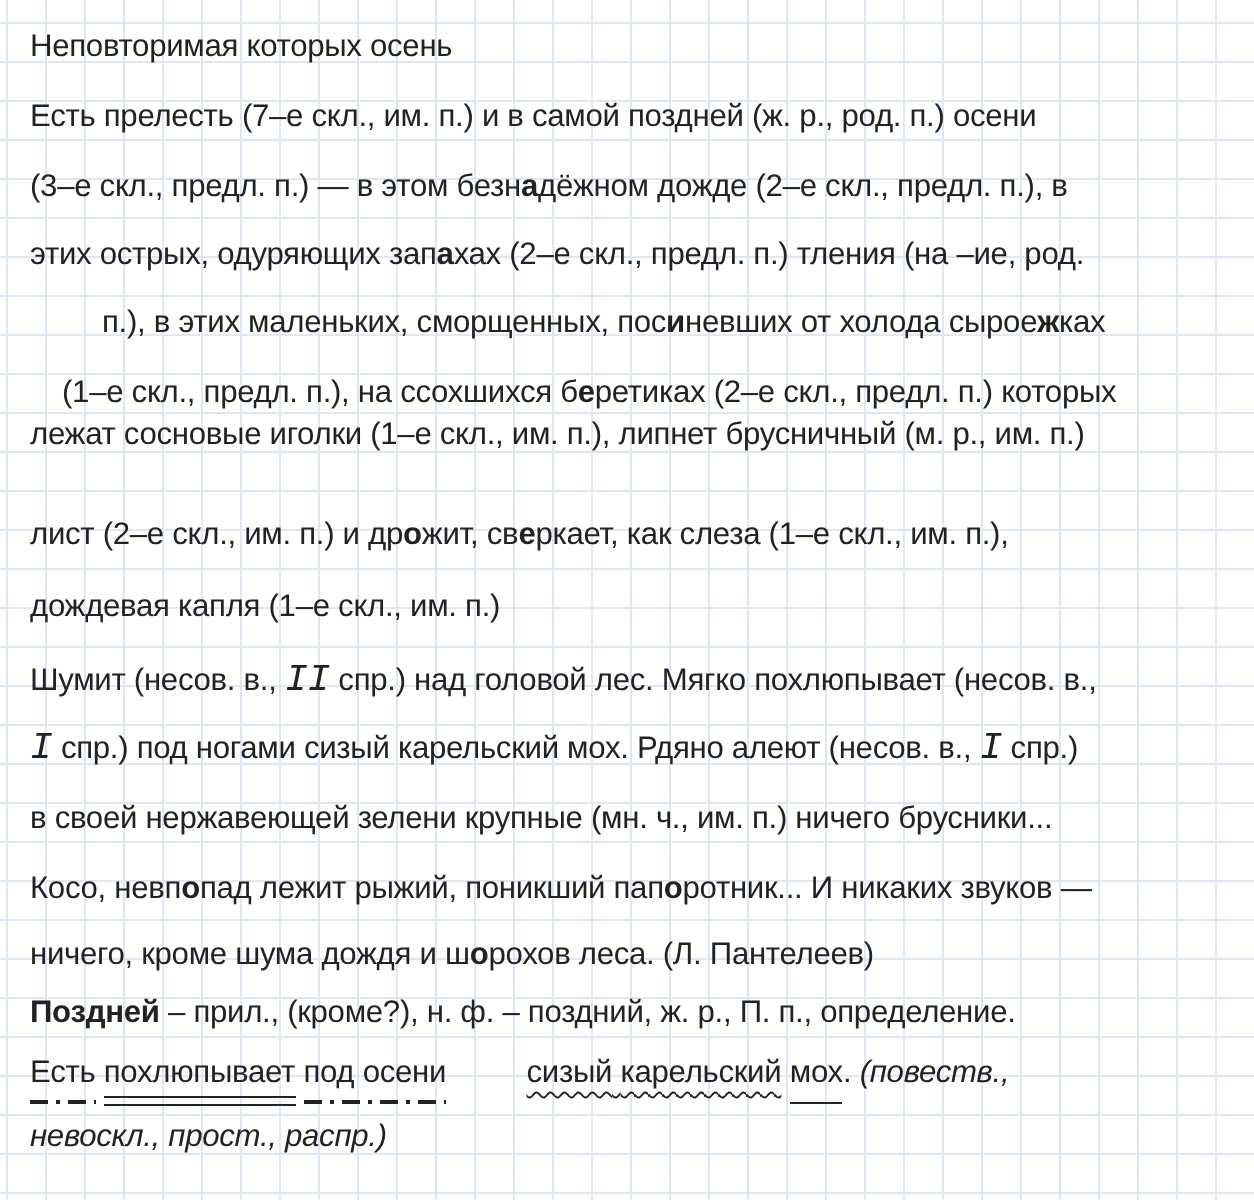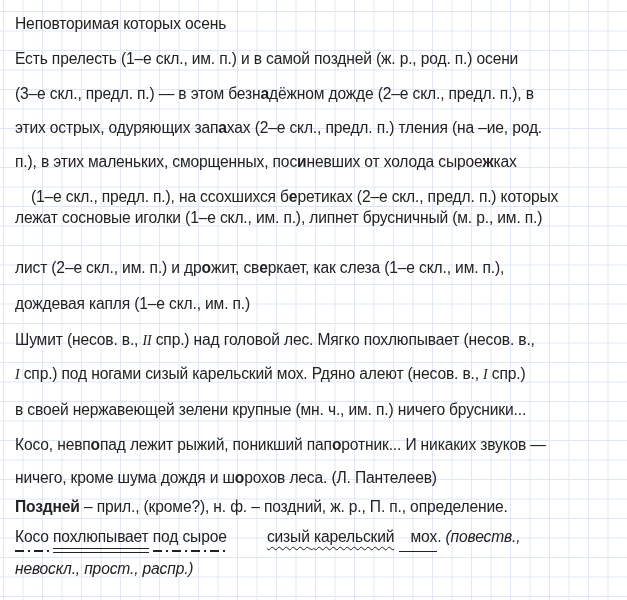--- a/index.html
+++ b/index.html
@@ -19,59 +19,59 @@
     position: absolute; left: 15px; top: 0; width: 610px;
   }
   .line {
     position: absolute; left: 0;
     font-size: 15.6px;
     letter-spacing: -0.15px;
     white-space: nowrap;
     line-height: 20px;
   }
   .line b.acc { font-weight: bold; }
-  .roman { font-family: Liberation Serif, serif; font-style: italic; font-size: 14px; }
+  .roman { font-family: Liberation Mono, monospace; font-style: italic; font-size: 19px; }
   .bold { font-weight: bold; }
   .ital { font-style: italic; }
   .u-dashdot { position: relative; display: inline-block; }
   .u-dashdot::after {
     content: ""; position: absolute; left: 0; right: 0; bottom: -5px; height: 2px;
     background: repeating-linear-gradient(to right, #222 0 9px, transparent 9px 13px, #222 13px 15px, transparent 15px 19px);
   }
   .u-double { position: relative; display: inline-block; }
   .u-double::after {
     content: ""; position: absolute; left: 0; right: 0; bottom: -6px; height: 5px;
     border-top: 1.5px solid #222; border-bottom: 1.5px solid #222; box-sizing: border-box;
   }
   .u-wavy { text-decoration: underline wavy #222; text-underline-offset: 4px; text-decoration-thickness: 1px; margin-left: 36px; }
-  .u-single { position: relative; display: inline-block; padding-left: 12px; }
+  .u-single { position: relative; display: inline-block; }
   .u-single::after {
     content: ""; position: absolute; left: 0; right: 0; bottom: -5px; height: 1.5px; background: #222;
   }
 </style>
 </head>
 <body>
 
 <div class="page">
 
   <div class="line" style="top:14px;">Неповторимая которых осень</div>
 
   <div class="line" style="top:49px;">
-    <span>Есть прелесть (1‒е скл., им. п.) и в самой поздней (ж. р., род. п.) осени</span>
+    <span>Есть прелесть (7‒е скл., им. п.) и в самой поздней (ж. р., род. п.) осени</span>
   </div>
 
   <div class="line" style="top:84px;">
     <span>(3‒е скл., предл. п.) — в этом безн</span><b class="acc">а</b><span>дёжном дожде (2‒е скл., предл. п.), в</span>
   </div>
 
   <div class="line" style="top:118px;">
     <span>этих острых, одуряющих зап</span><b class="acc">а</b><span>хах (2‒е скл., предл. п.) тления (на ‒ие, род.</span>
   </div>
 
-  <div class="line" style="top:152px;">
+  <div class="line" style="top:152px;margin-left:36px;">
     <span>п.), в этих маленьких, сморщенных, пос</span><b class="acc">и</b><span>невших от холода сырое</span><b class="acc">ж</b><span>ках</span>
   </div>
 
   <div class="line" style="top:187px;margin-left:16px;">
     <span>(1‒е скл., предл. п.), на ссохшихся б</span><b class="acc">е</b><span>ретиках (2‒е скл., предл. п.) которых</span>
   </div>
 
   <div class="line" style="top:208px;">
     <span>лежат сосновые иголки (1‒е скл., им. п.), липнет брусничный (м. р., им. п.)</span>
   </div>
@@ -100,23 +100,23 @@
 
   <div class="line" style="top:468px;">
     <span>ничего, кроме шума дождя и ш</span><b class="acc">о</b><span>рохов леса. (Л. Пантелеев)</span>
   </div>
 
   <div class="line" style="top:497px;">
     <span class="bold">Поздней</span><span> ‒ прил., (кроме?), н. ф. ‒ поздний, ж. р., П. п., определение.</span>
   </div>
 
   <div class="line" style="top:527px;">
-    <span class="u-dashdot">Косо</span>
+    <span class="u-dashdot">Есть</span>
     <span class="u-double">похлюпывает</span>
-    <span class="u-dashdot"><span>под</span> <span>сырое</span></span>
+    <span class="u-dashdot"><span>под</span> <span>осени</span></span>
     <span class="u-wavy"><span>сизый</span> <span>карельский</span></span>
     <span class="u-single">мох</span><span>.</span>
     <span class="ital">(повеств.,</span>
   </div>
 
   <div class="line ital" style="top:559px;">невоскл., прост., распр.)</div>
 
 </div>
 
 </body></html>

